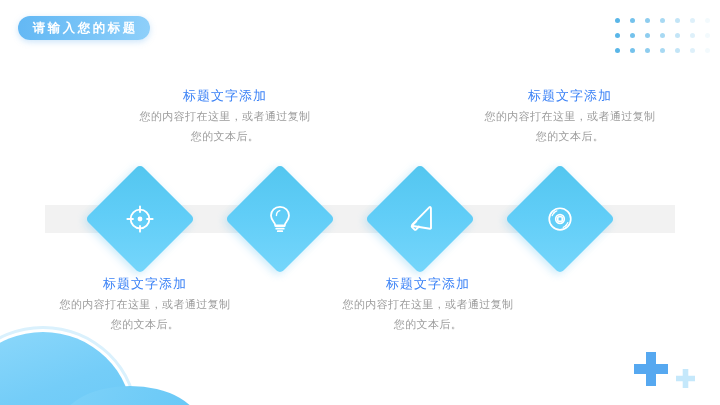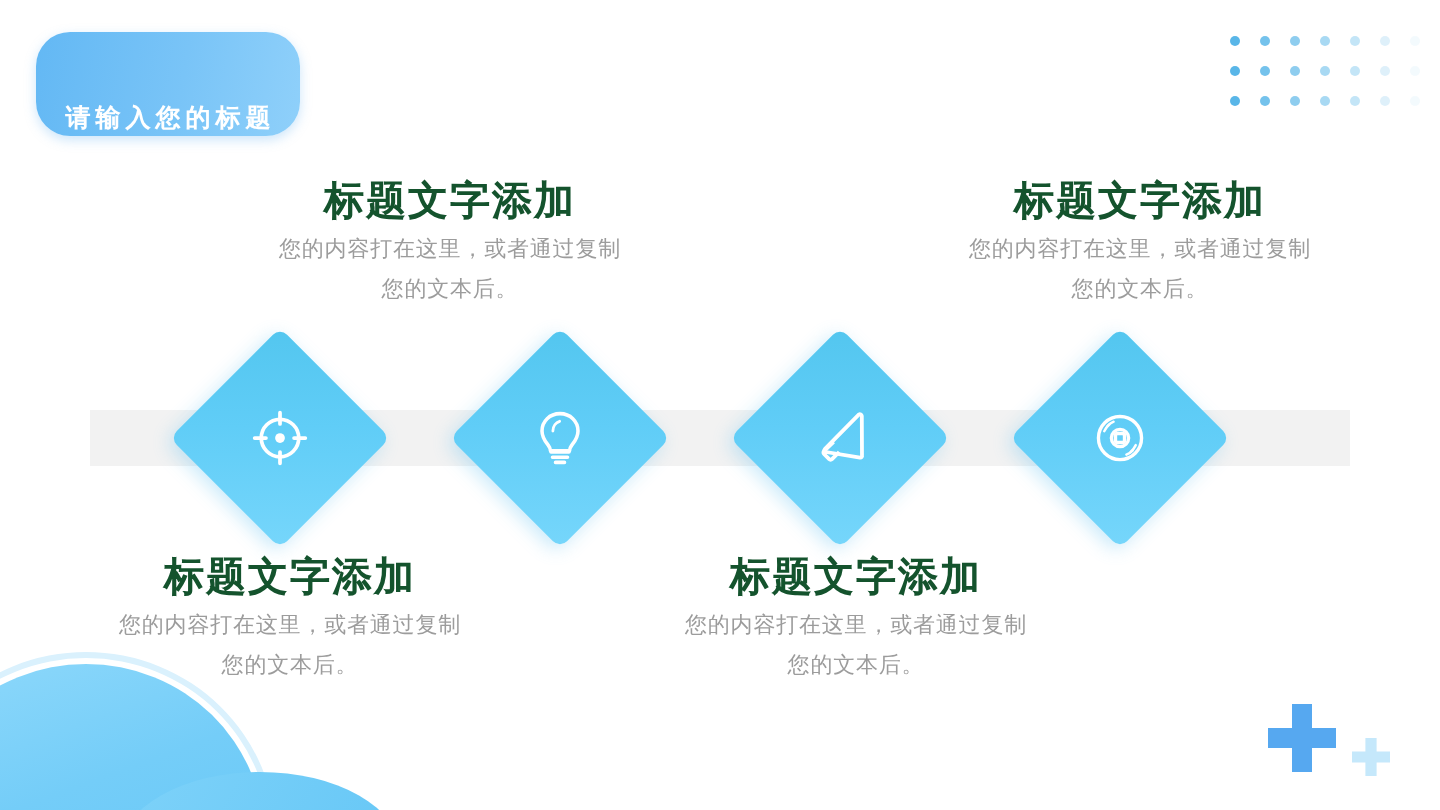--- a/index.html
+++ b/index.html
@@ -14,25 +14,25 @@
     position:relative;
     width:720px; height:405px;
     background:#ffffff;
     overflow:hidden;
   }
 
   
   .title-pill {
     position:absolute;
     left:18px; top:16px;
-    width:132px; height:52px;
+    width:132px; height:24px;
     border-radius:17px;
     background:linear-gradient(100deg,#63b8f4 0%,#79c4f7 55%,#8fd0fa 100%);
     box-shadow:0 2px 6px rgba(110,180,240,.35);
-    display:flex; align-items:flex-end; justify-content:center;
+    display:flex; align-items:center; justify-content:center;
   }
   .title-pill span {
     color:#ffffff;
     font-size:12.5px;
     letter-spacing:2.5px;
     font-weight:700;
     text-indent:2.5px;
     white-space:nowrap;
   }
 
@@ -77,23 +77,23 @@
 
   
   .d1 { left:101px; top:180px; }
   .d2 { left:241px; top:180px; }
   .d3 { left:381px; top:180px; }
   .d4 { left:521px; top:180px; }
 
   
   .tblock { position:absolute; width:230px; text-align:center; }
   .tblock h3 {
-    font-size:20px;
-    font-weight:700;
-    color:#14532d;
+    font-size:13px;
+    font-weight:400;
+    color:#3b82f6;
     letter-spacing:1px;
     line-height:1.3;
     white-space:nowrap;
   }
   .tblock p {
     margin-top:1px;
     font-size:11px;
     color:#9c9c9c;
     line-height:1.85;
     letter-spacing:.4px;

